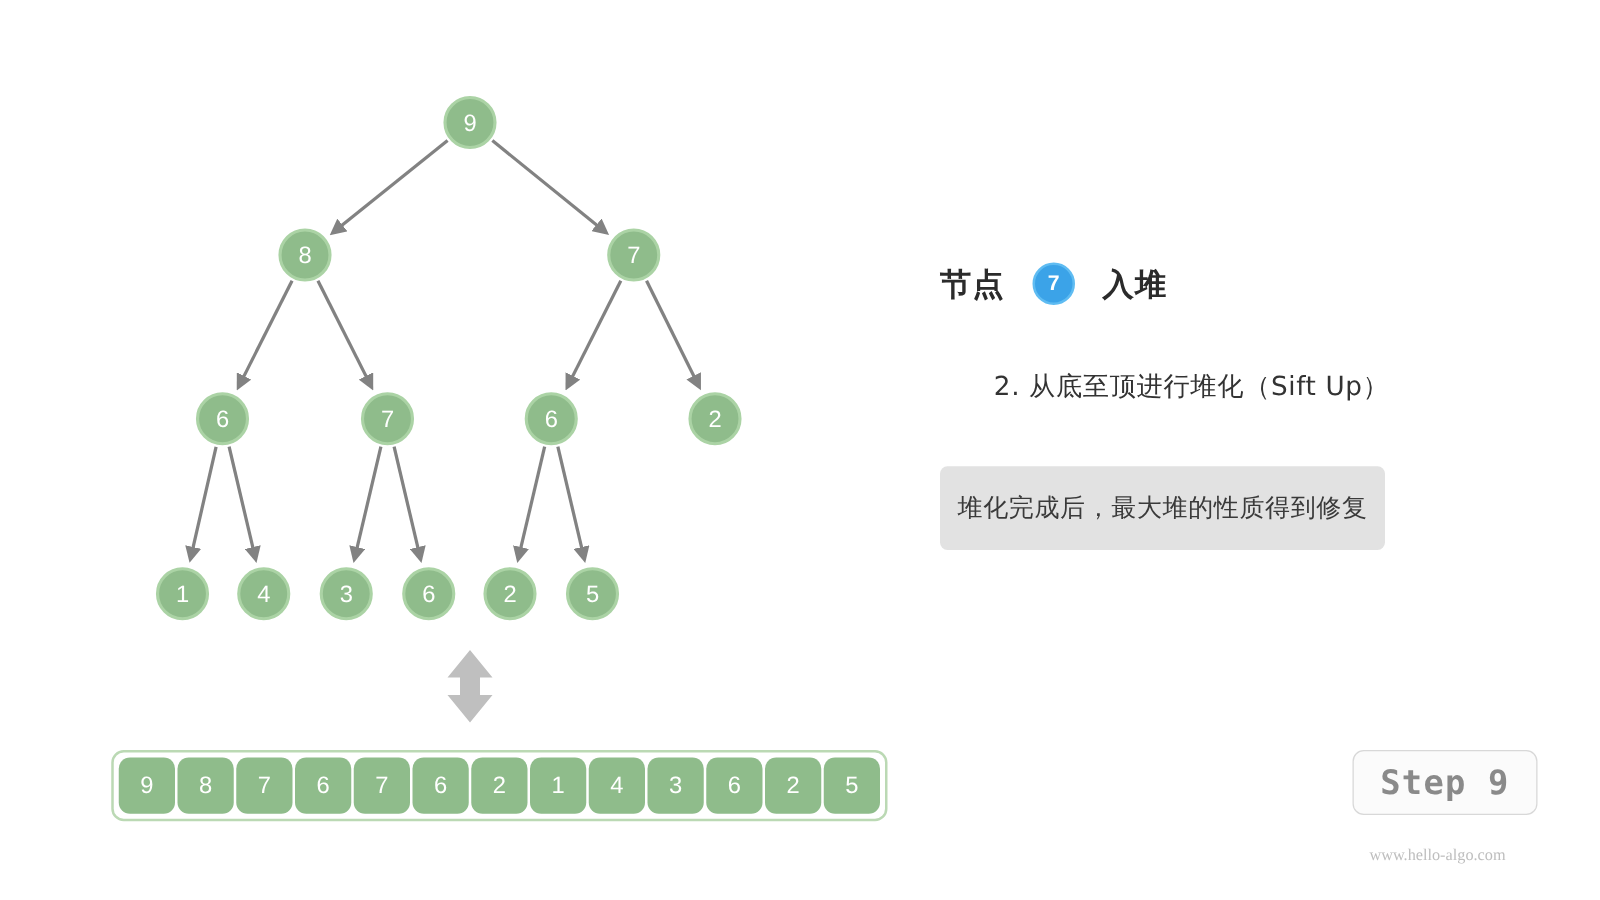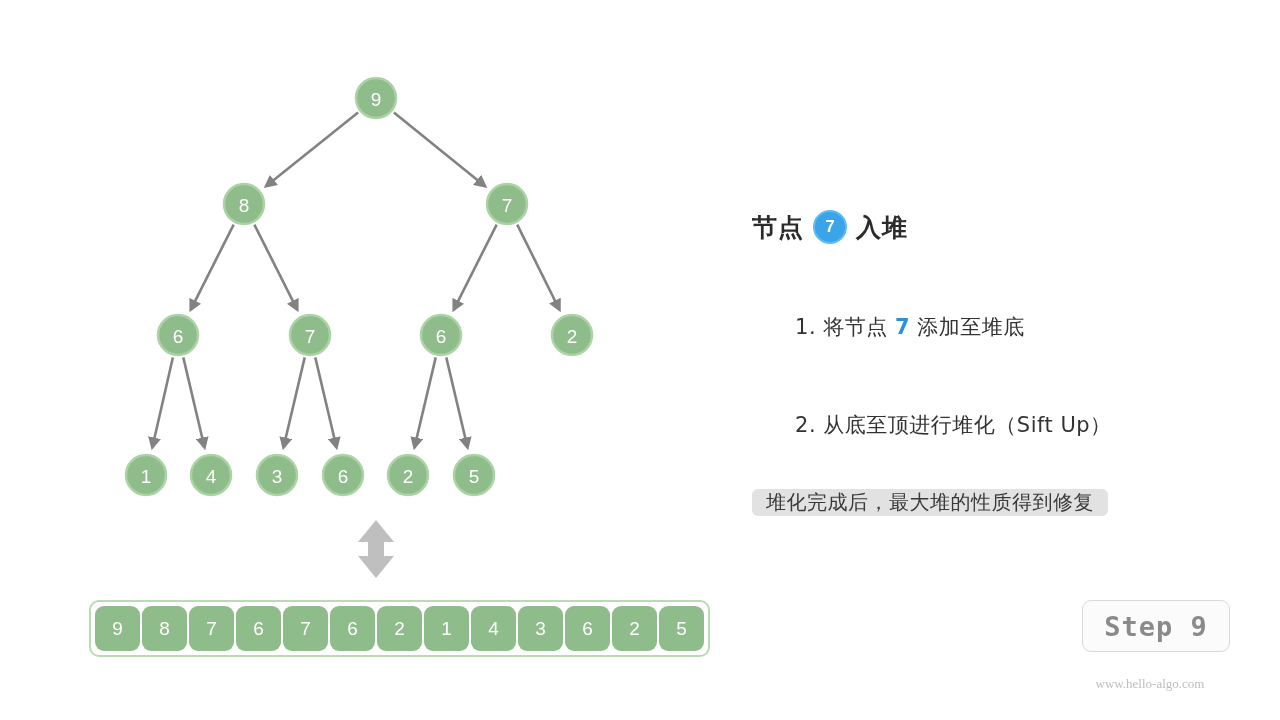--- a/index.html
+++ b/index.html
@@ -82,21 +82,21 @@
   
   #panel {
     position: absolute;
     left: 752px;
     top: 205px;
     width: 440px;
   }
   #panel-title {
     display: flex;
     align-items: center;
-    gap: 9px;
+    gap: 22px;
     font-size: 25px;
     font-weight: bold;
     color: #2b2b2b;
     height: 44px;
   }
   #panel-title .txt { letter-spacing: 1px; }
   .badge-circle {
     width: 34px;
     height: 34px;
     border-radius: 50%;
@@ -123,21 +123,21 @@
     color: #2f8fd8;
     font-weight: bold;
   }
   #panel-note {
     margin-top: 26px;
     display: inline-block;
     background: #E2E2E2;
     color: #3a3a3a;
     font-size: 20px;
     border-radius: 6px;
-    padding: 0 14px;
+    padding: 20px 14px;
     letter-spacing: .5px;
     font-family: "DejaVu Sans", "Liberation Sans", sans-serif;
   }
 
   
   #step-badge {
     position: absolute;
     left: 1082px;
     top: 600px;
     width: 148px;
@@ -267,23 +267,20 @@
       <div class="array-cell">5</div>
     </div>
 
   <div id="panel">
     <div id="panel-title">
       <span class="txt">节点</span>
       <span class="badge-circle">7</span>
       <span class="txt">入堆</span>
     </div>
 
-    <div class="panel-step">
-      <span>1.</span><span> </span><span>将节点</span><span> </span><span class="hl-blue">7</span><span> </span><span>添加至堆底</span>
-    </div>
 
     <div class="panel-step second">
       <span>2.</span><span> </span><span>从底至顶进行堆化（Sift Up）</span>
     </div>
 
     <div id="panel-note">堆化完成后，最大堆的性质得到修复</div>
   </div>
 
   <div id="step-badge">Step 9</div>
   <div id="footer-url">www.hello-algo.com</div>

